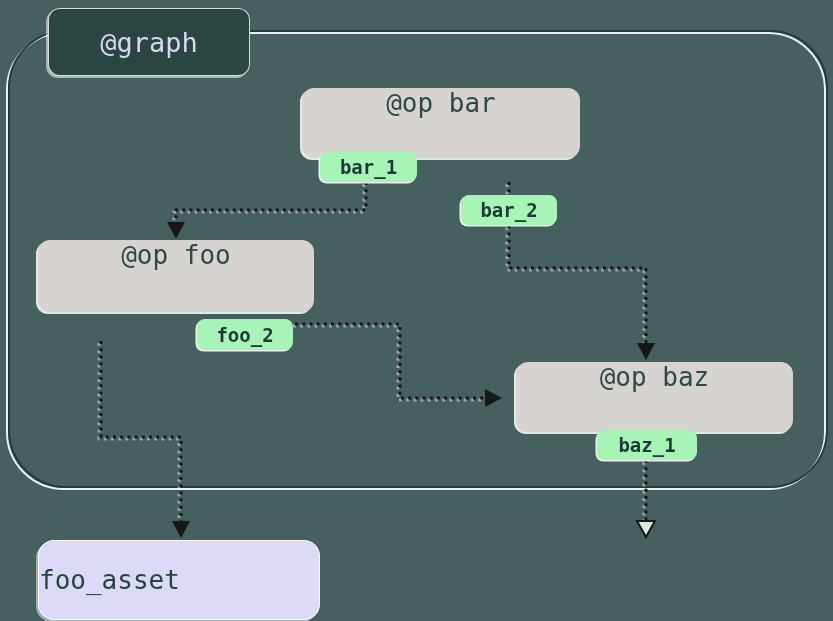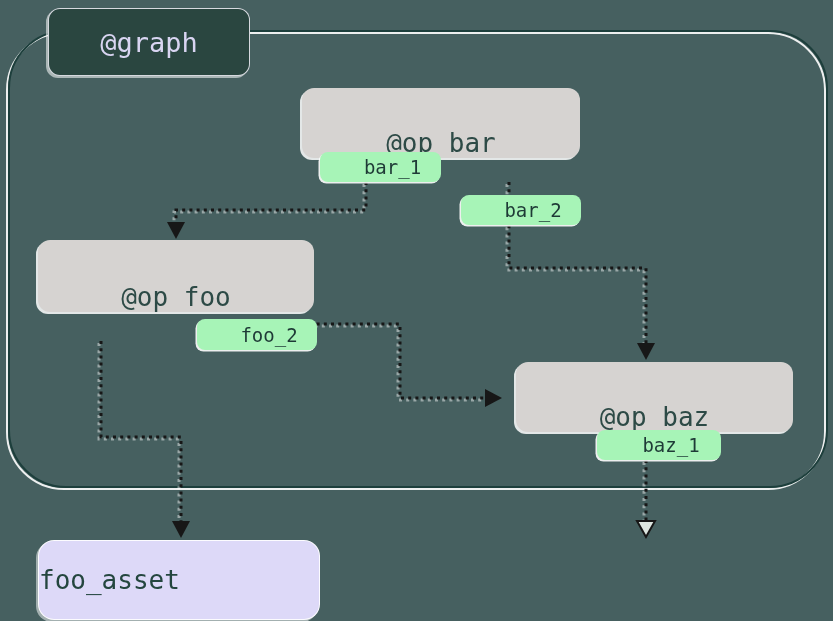--- a/index.html
+++ b/index.html
@@ -81,39 +81,38 @@
     font-size: 27px;
     font-weight: 400;
     box-sizing: border-box;
     margin-left: 10px;
   }
   .op-node {
     position: absolute;
     background: var(--node-fill);
     border-radius: 12px;
     box-shadow: -2px 2px 0 rgba(255,255,255,0.85);
-    display: flex; align-items: flex-end; justify-content: center;
+    display: flex; align-items: flex-start; justify-content: center;
     color: var(--node-text);
     font-size: 26px;
     font-weight: 500;
   }
   .op-node.bar { left: 302px; top: 88px;  width: 278px; height: 70px; }
   .op-node.foo { left: 38px;  top: 240px; width: 276px; height: 72px; }
   .op-node.baz { left: 508px; top: 362px; width: 277px; height: 70px; margin-left: 8px; }
   .output-tab {
     position: absolute;
     height: 30px;
     background: var(--tab-fill);
     border-radius: 8px;
     box-shadow: -1.5px 1.5px 0 rgba(255,255,255,0.9);
     display: flex; align-items: center; justify-content: center;
     color: var(--tab-text);
     font-size: 19px;
-    font-weight: 400;
-    padding-left: 24px;
+    font-weight: 700;
   }
   .tab-bar1 { left: 320px; top: 152px; width: 97px; }
   .tab-bar2 { left: 461px; top: 152px; width: 96px; margin-top: 43px; }
   .tab-foo1 { left: 50px;  top: 310px; width: 100px; height: 31px; }
   .tab-foo2 { left: 197px; top: 319px; width: 96px;  height: 31px; }
   .tab-baz1 { left: 597px; top: 430px; width: 100px; }
   .asset-node {
     position: absolute;
     top: 540px;
     height: 80px;

